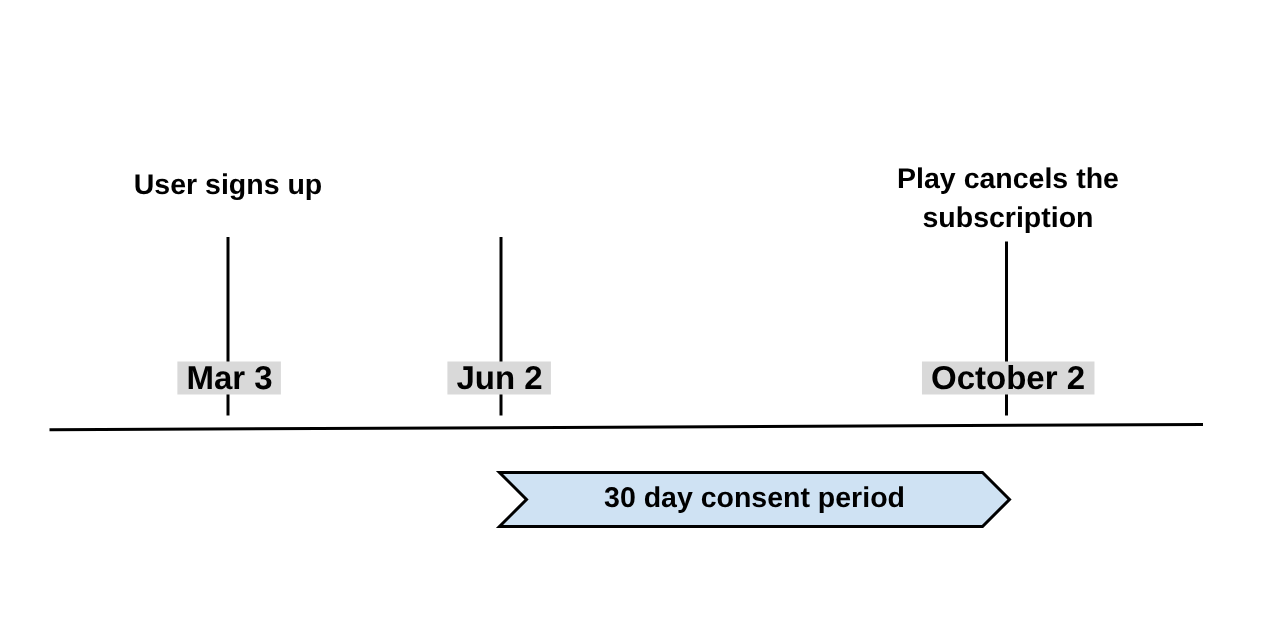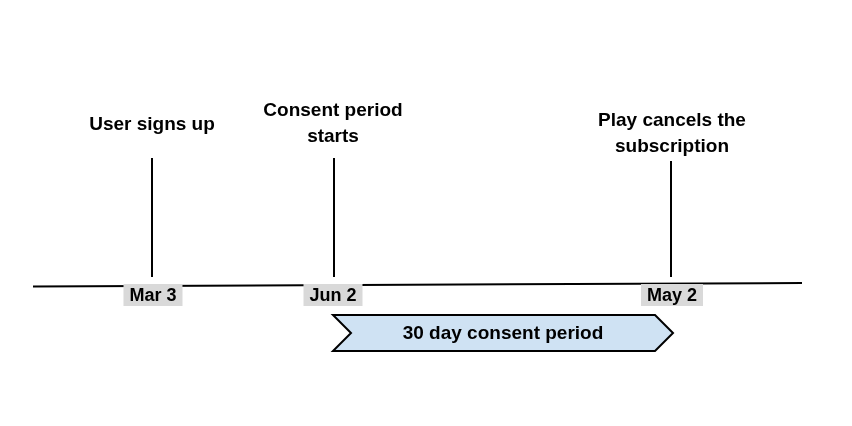--- a/index.html
+++ b/index.html
@@ -46,25 +46,24 @@
     white-space: normal;
   }
   .event-title.signup  { left: 62px;  width: 180px; top: 111px; }
   .event-title.consent { left: 253px; width: 160px; top: 97px; }
   .event-title.cancel  { left: 587px; width: 170px; top: 97px; margin-top: 10px; }
   .date-label {
     position: absolute;
     top: 241px;
     transform: translateX(-50%);
     background: var(--label-bg, #d9d9d9);
-    font-size: 18px;
+    font-size: 22px;
     line-height: 20px;
     padding: 1px 6px;
     white-space: nowrap;
-    margin-top: 43px;
   }
   .date-label.d1 { left: 153px; }
   .date-label.d2 { left: 333px; }
   .date-label.d3 { left: 672px; }
   .banner-label {
     position: absolute;
     left: 353px;
     top: 315px;
     width: 300px;
     height: 36px;
@@ -83,25 +82,24 @@
   <svg class="diagram-svg" viewBox="0 0 852 426" xmlns="http://www.w3.org/2000/svg">
     <line class="tick" x1="152" y1="158" x2="152" y2="277"></line>
     <line class="tick" x1="334" y1="158" x2="334" y2="277"></line>
     <line class="tick" x1="671" y1="161" x2="671" y2="277"></line>
     <line class="axis" x1="33" y1="286.5" x2="802" y2="283"></line>
     <polygon class="banner-shape" points="333,315 655,315 673,333 655,351 333,351 351,333"></polygon>
   </svg>
 
   <div class="event-title signup">User signs up</div>
 
-  <div class="event-title consent">Consent period starts</div>
 
   <div class="event-title cancel">Play cancels the subscription</div>
 
   <div class="date-label d1">Mar 3</div>
 
   <div class="date-label d2">Jun 2</div>
 
-  <div class="date-label d3">May 2</div>
+  <div class="date-label d3">October 2</div>
 
   <div class="banner-label">30 day consent period</div>
 
 </div>
 
 </body></html>

